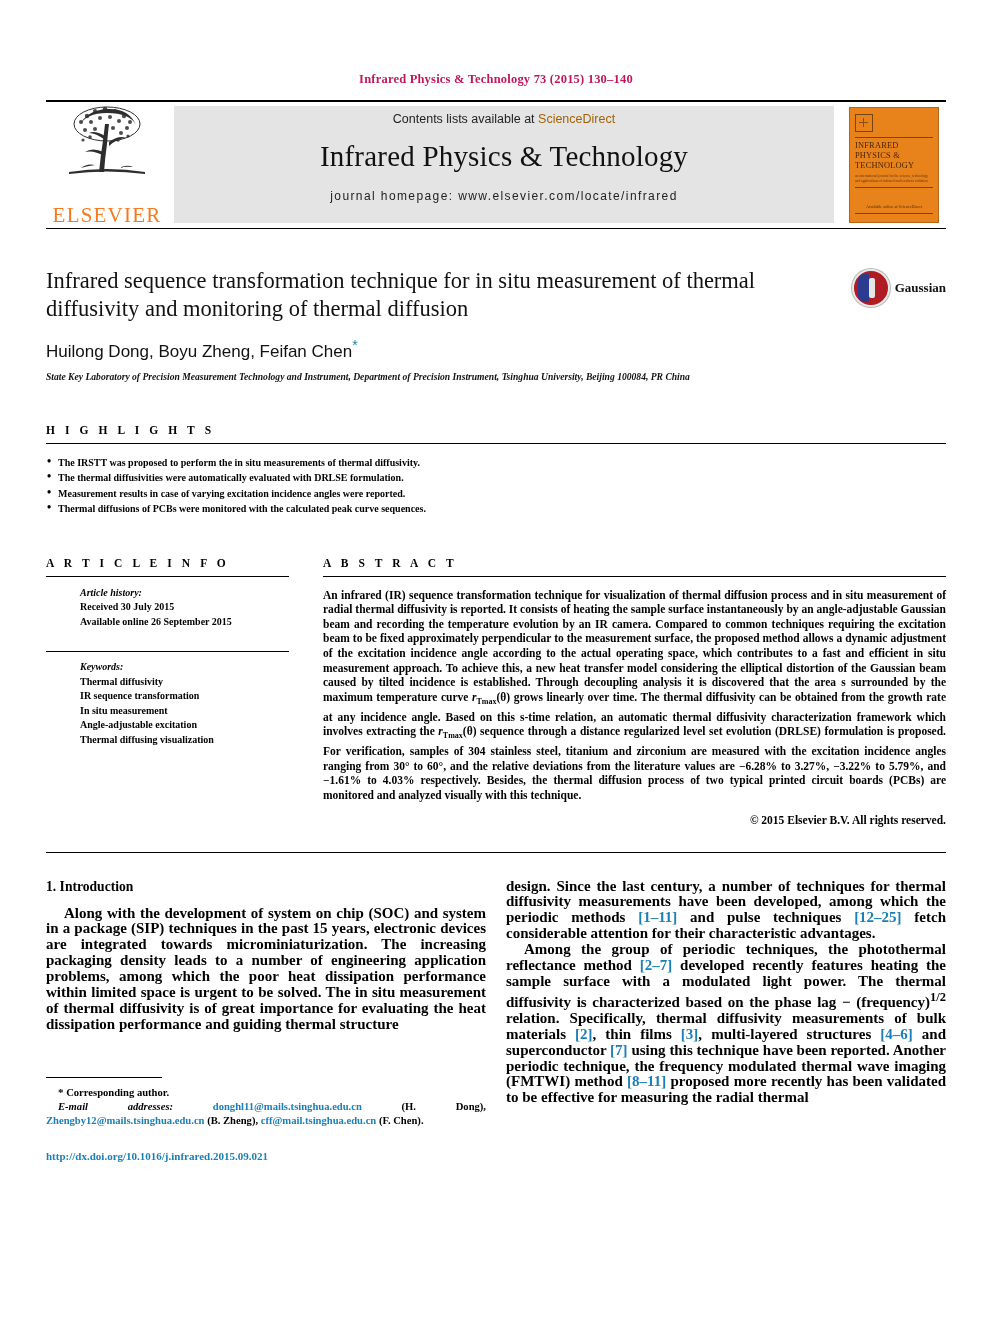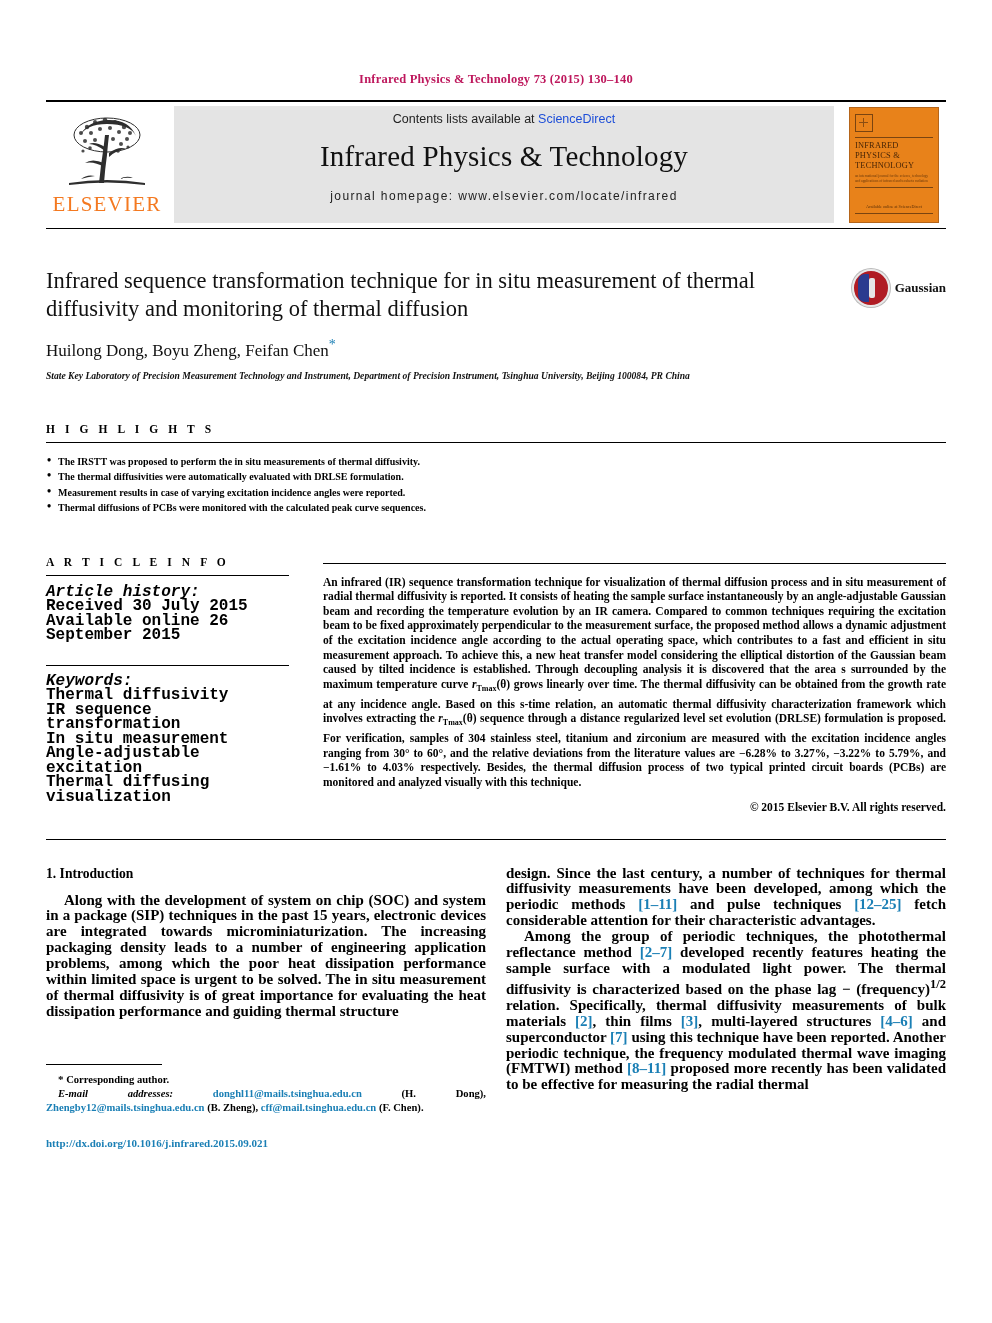--- a/index.html
+++ b/index.html
@@ -42,21 +42,21 @@
     display: flex;
     align-items: stretch;
     height: 126px;
   }
   .mast-logo {
     width: 122px;
     flex: 0 0 122px;
     display: flex;
     flex-direction: column;
     align-items: center;
-    justify-content: center;
+    justify-content: space-between;
     padding-top: 0;
     box-sizing: border-box;
   }
   .elsevier-tree { width: 92px; height: 78px; }
   .elsevier-word {
     font-family: "Liberation Serif", serif;
     color: #f47920;
     font-size: 21px;
     letter-spacing: 1.2px;
     margin-top: 1px;
@@ -69,21 +69,21 @@
     align-items: center;
     justify-content: center;
     margin: 4px 8px 5px 6px;
   }
   .contents-line {
     font-family: "Liberation Sans", sans-serif;
     font-size: 12.5px;
     color: #222;
     margin-top: 2px;
   }
-  .contents-line .sd { color: #1d4ed8; }
+  .contents-line .sd { color: #a16207; }
   .journal-title {
     font-family: "Liberation Serif", serif;
     font-size: 29px;
     margin: 14px 0 16px 0;
     color: #111;
     letter-spacing: .2px;
   }
   .homepage-line {
     font-family: "Liberation Sans", sans-serif;
     font-size: 12px;
@@ -157,21 +157,21 @@
   .article-title {
     font-family: "Liberation Serif", serif;
     font-size: 22.5px;
     line-height: 28px;
     font-weight: normal;
     color: #111;
     margin: 0;
     max-width: 790px;
   }
   .authors {
-    font-family: Liberation Serif, serif;
+    font-family: Liberation Sans, sans-serif;
     font-size: 17px;
     margin-top: 14px;
     color: #111;
   }
   .authors .star { color: #1a7fb5; font-size: 14px; vertical-align: super; }
   .affiliation {
     font-family: "Liberation Serif", serif;
     font-style: italic;
     font-weight: bold;
     font-size: 9.6px;
@@ -242,25 +242,26 @@
   
   .info-abs {
     display: flex;
     margin-top: 40px;
     gap: 34px;
   }
   .col-info { flex: 0 0 243px; width: 243px; }
   .col-abs  { flex: 1 1 auto; }
 
   .info-body {
-    font-family: Liberation Mono, monospace;
-    font-weight: bold;
-    font-size: 16px;
+    font-family: Liberation Serif, serif;
+    font-weight: bold;
+    font-size: 10px;
     line-height: 14.5px;
     margin-top: 9px;
+    margin-left: 34px;
   }
   .info-body .lab { font-style: italic; display: block; }
   .kw-block { margin-top: 22px; }
   .kw-block .rule-thin { margin-bottom: 8px; }
 
   .abs-body {
     font-family: "Liberation Serif", serif;
     font-weight: bold;
     font-size: 11.5px;
     line-height: 14.6px;
@@ -436,20 +437,21 @@
           <span>Thermal diffusivity</span><br>
           <span>IR sequence transformation</span><br>
           <span>In situ measurement</span><br>
           <span>Angle-adjustable excitation</span><br>
           <span>Thermal diffusing visualization</span>
         </div>
       </div>
     </div>
 
     <div class="col-abs">
+      <div class="section-head">A B S T R A C T</div>
       <div class="rule-thin"></div>
       <div class="abs-body"><span>An infrared (IR) sequence transformation technique for visualization of thermal diffusion process and in situ measurement of radial thermal diffusivity is reported. It consists of heating the sample surface instantaneously by an angle-adjustable Gaussian beam and recording the temperature evolution by an IR camera. Compared to common techniques requiring the excitation beam to be fixed approximately perpendicular to the measurement surface, the proposed method allows a dynamic adjustment of the excitation incidence angle according to the actual operating space, which contributes to a fast and efficient in situ measurement approach. To achieve this, a new heat transfer model considering the elliptical distortion of the Gaussian beam caused by tilted incidence is established. Through decoupling analysis it is discovered that the area s surrounded by the maximum temperature curve </span><i>r</i><sub>Tmax</sub><span>(θ)</span><span> grows linearly over time. The thermal diffusivity can be obtained from the growth rate at any incidence angle. Based on this s-time relation, an automatic thermal diffusivity characterization framework which involves extracting the </span><i>r</i><sub>Tmax</sub><span>(θ)</span><span> sequence through a distance regularized level set evolution (DRLSE) formulation is proposed. For verification, samples of 304 stainless steel, titanium and zirconium are measured with the excitation incidence angles ranging from 30° to 60°, and the relative deviations from the literature values are −6.28% to 3.27%, −3.22% to 5.79%, and −1.61% to 4.03% respectively. Besides, the thermal diffusion process of two typical printed circuit boards (PCBs) are monitored and analyzed visually with this technique.</span></div>
       <div class="copyright">© 2015 Elsevier B.V. All rights reserved.</div>
     </div>
   </div>
 
   <div class="body-rule"></div>
 
   <div class="columns">
 

